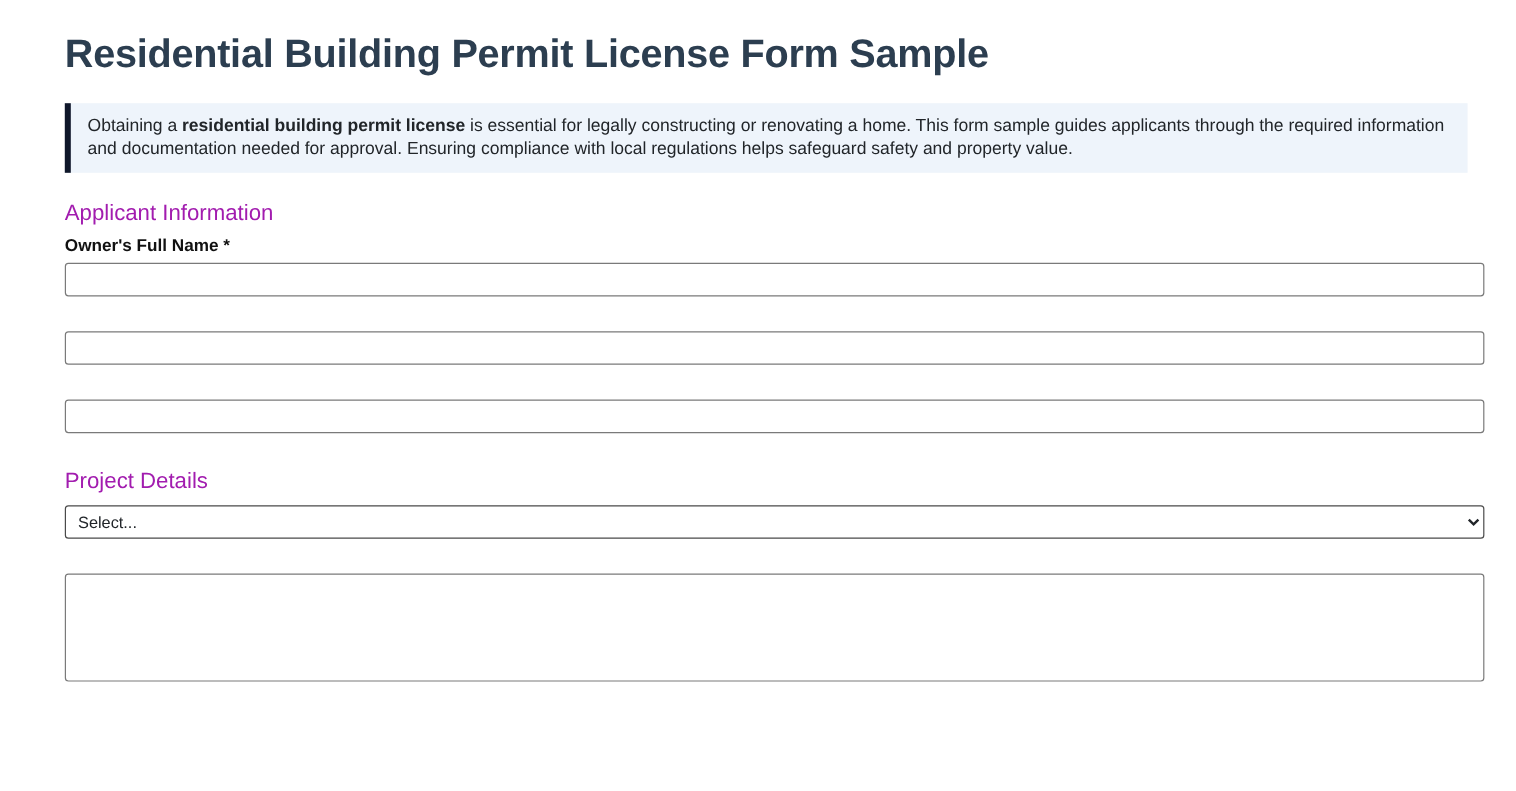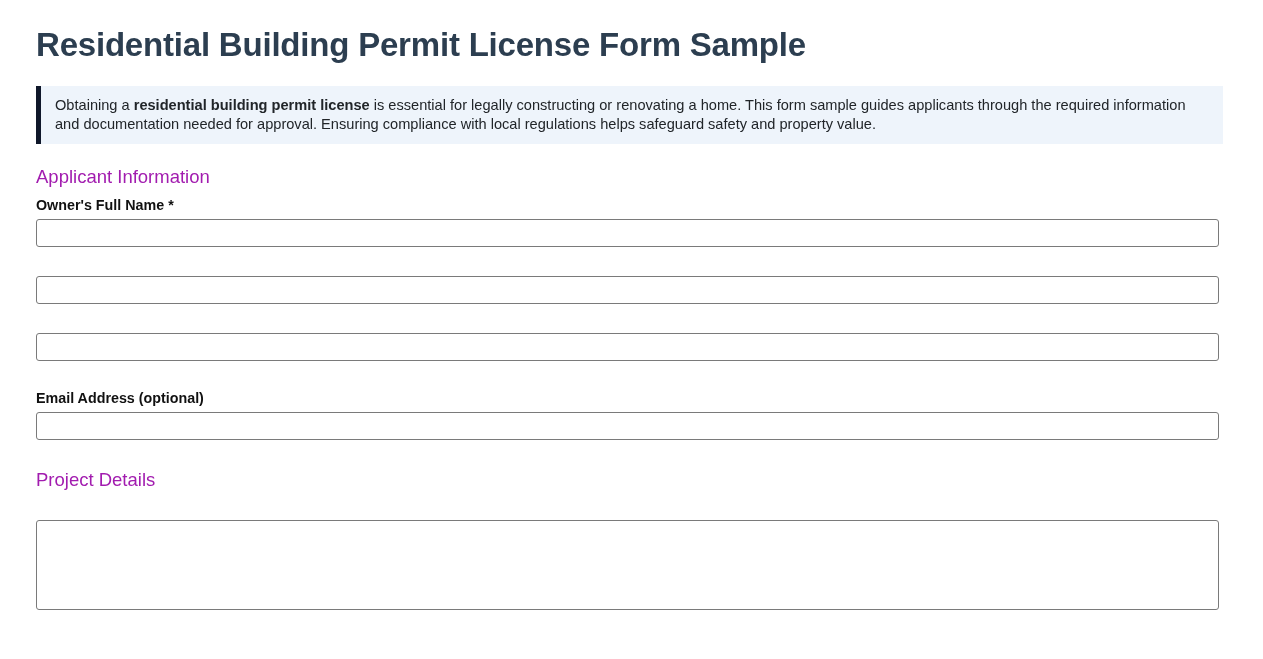--- a/index.html
+++ b/index.html
@@ -8,21 +8,21 @@
     background: #ffffff;
   }
   body {
     width: 1263px;
     height: 659px;
     overflow: hidden;
     font-family: "Liberation Sans", sans-serif;
     color: #212529;
   }
   .page {
-    padding: 26px 40px 0 36px;
+    padding: 26px 40px 0 54px;
     box-sizing: border-box;
   }
   .page-title {
     font-size: 33px;
     font-weight: bold;
     color: #2c3e50;
     margin: 0 0 22px 0;
     letter-spacing: -0.2px;
   }
   .intro-callout {
@@ -129,32 +129,29 @@
     </div>
 
     <div class="field">
       <input class="text-input" type="text" value="" style="">
     </div>
 
     <div class="field">
       <input class="text-input" type="text" value="" style="">
     </div>
 
-    <div class="field">
-      <label class="field-label">
-        <span>Email Address (optional)</span>
-      </label>
-      <input class="text-input" type="text" value="" style="">
-    </div>
   </div>
 
   <div class="section-block project-section">
     <h2 class="section-heading">Project Details</h2>
 
     <div class="field">
+      <select class="select-input">
+        <option>Select...</option>
+      </select>
     </div>
 
     <div class="field">
       <textarea class="textarea-input" style=""></textarea>
     </div>
   </div>
 
 </div>
 
 </body></html>

